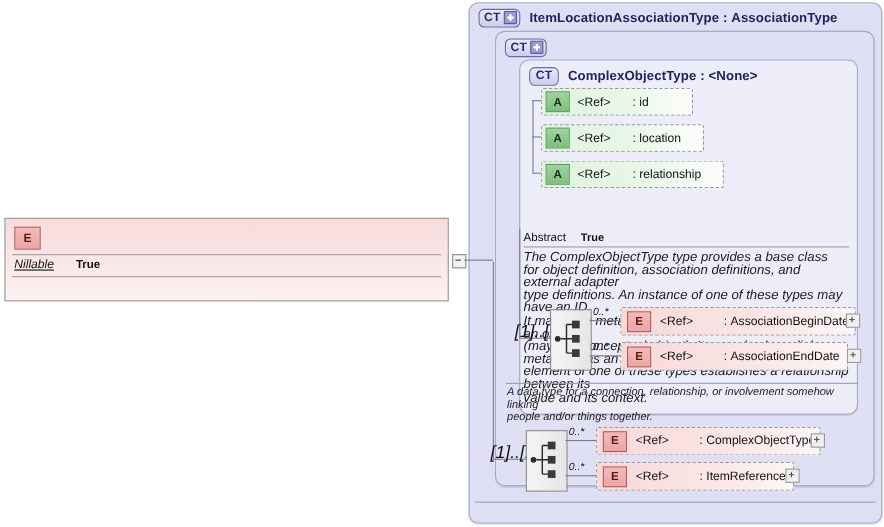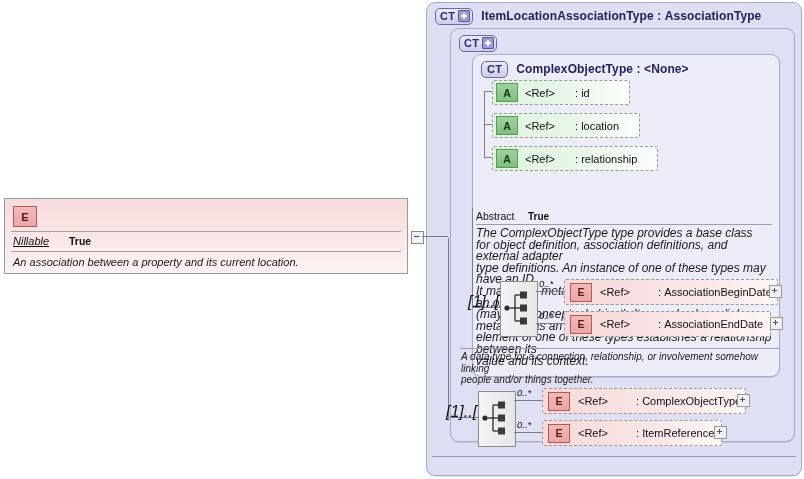--- a/index.html
+++ b/index.html
@@ -347,19 +347,18 @@
   <div class="abs elembox" style="left:4px;top:198px;width:404px;height:76px;">
     <div class="hdr">
       <span class="ico-e">E</span>
     </div>
     <div class="rowsep"></div>
     <div class="proprow">
       <span class="pname">Nillable</span>
       <span class="pval">True</span>
     </div>
     <div class="rowsep"></div>
-    <div class="docrow">An association between a property and its current location.</div>
   </div>
 
   <div class="toggle" style="left:411px;top:231px;"></div>
   <div class="ln lnh" style="left:422px;top:236px;width:26px;"></div>
 
 </div>
 
 </body></html>

